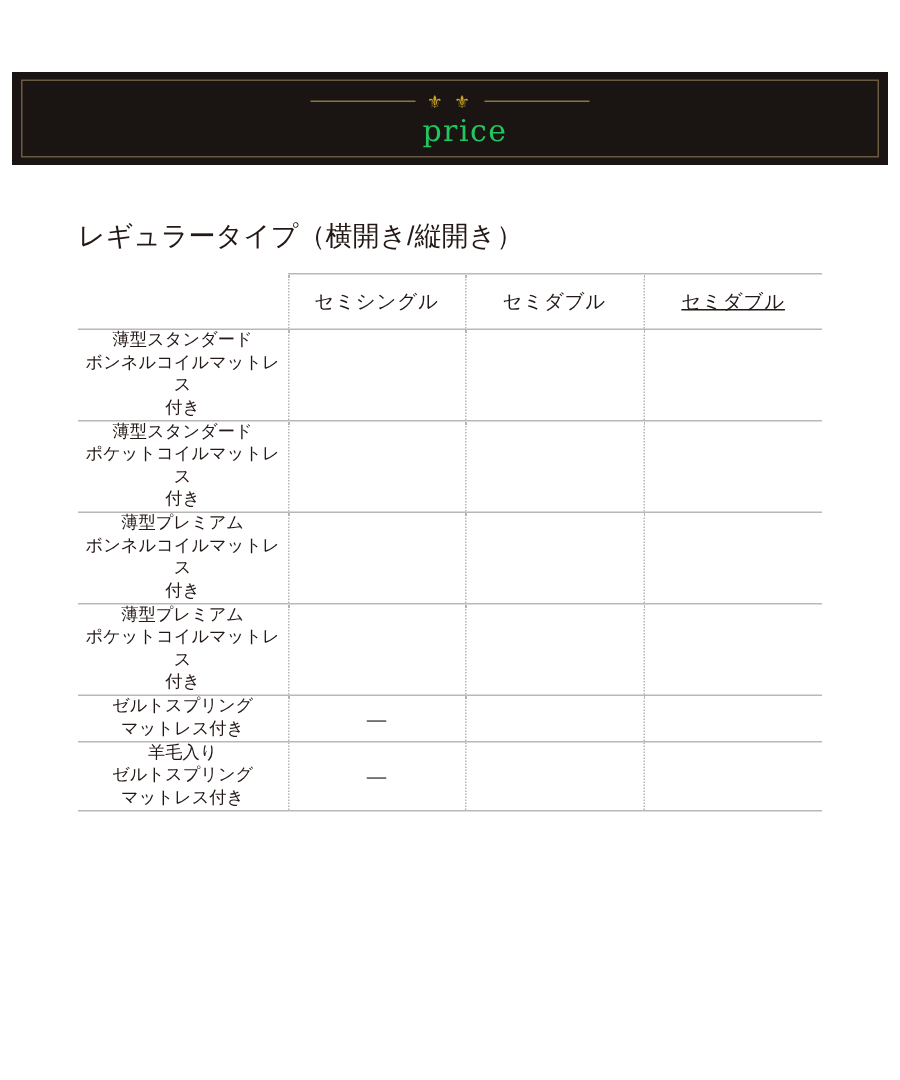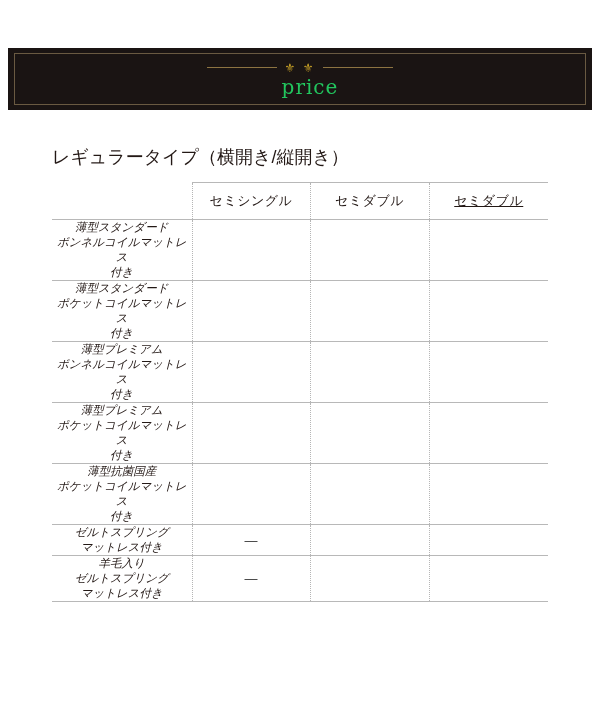--- a/index.html
+++ b/index.html
@@ -117,21 +117,20 @@
     border-right: 1px dotted #b5b5b5;
     padding: 0;
     text-align: center;
     vertical-align: middle;
     font-weight: normal;
     color: #231815;
   }
   table.price th.corner,
   table.price td.rowhead {
     border-left: none;
-    font-style: italic;
   }
   table.price th.last,
   table.price td.last {
     border-right: none;
     text-decoration: underline;
   }
 
   table.price thead th {
     height: 36px;
     font-size: 13px;
@@ -221,26 +220,20 @@
             <td class="cell"></td>
             <td class="cell last"></td>
           </tr>
           <tr>
             <td class="rowhead">薄型プレミアム<br>ポケットコイルマットレス<br>付き</td>
             <td class="cell"></td>
             <td class="cell"></td>
             <td class="cell last"></td>
           </tr>
           <tr>
-            <td class="rowhead">薄型抗菌国産<br>ポケットコイルマットレス<br>付き</td>
-            <td class="cell"></td>
-            <td class="cell"></td>
-            <td class="cell last"></td>
-          </tr>
-          <tr>
             <td class="rowhead">ゼルトスプリング<br>マットレス付き</td>
             <td class="cell"><span class="dash">—</span></td>
             <td class="cell"></td>
             <td class="cell last"></td>
           </tr>
           <tr>
             <td class="rowhead">羊毛入り<br>ゼルトスプリング<br>マットレス付き</td>
             <td class="cell"><span class="dash">—</span></td>
             <td class="cell"></td>
             <td class="cell last"></td>

